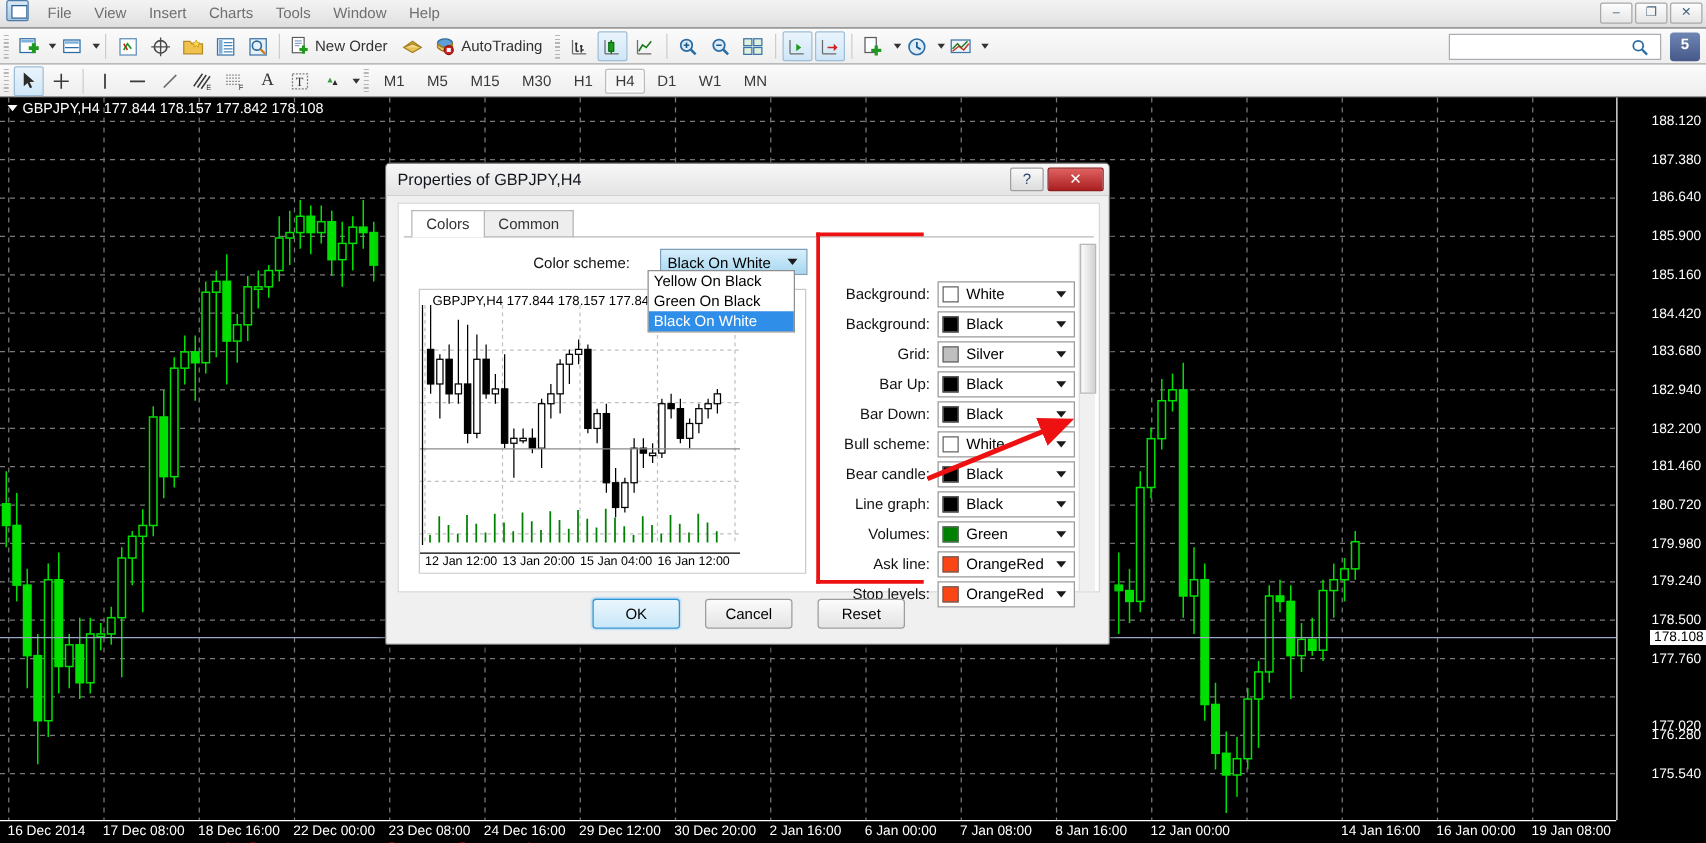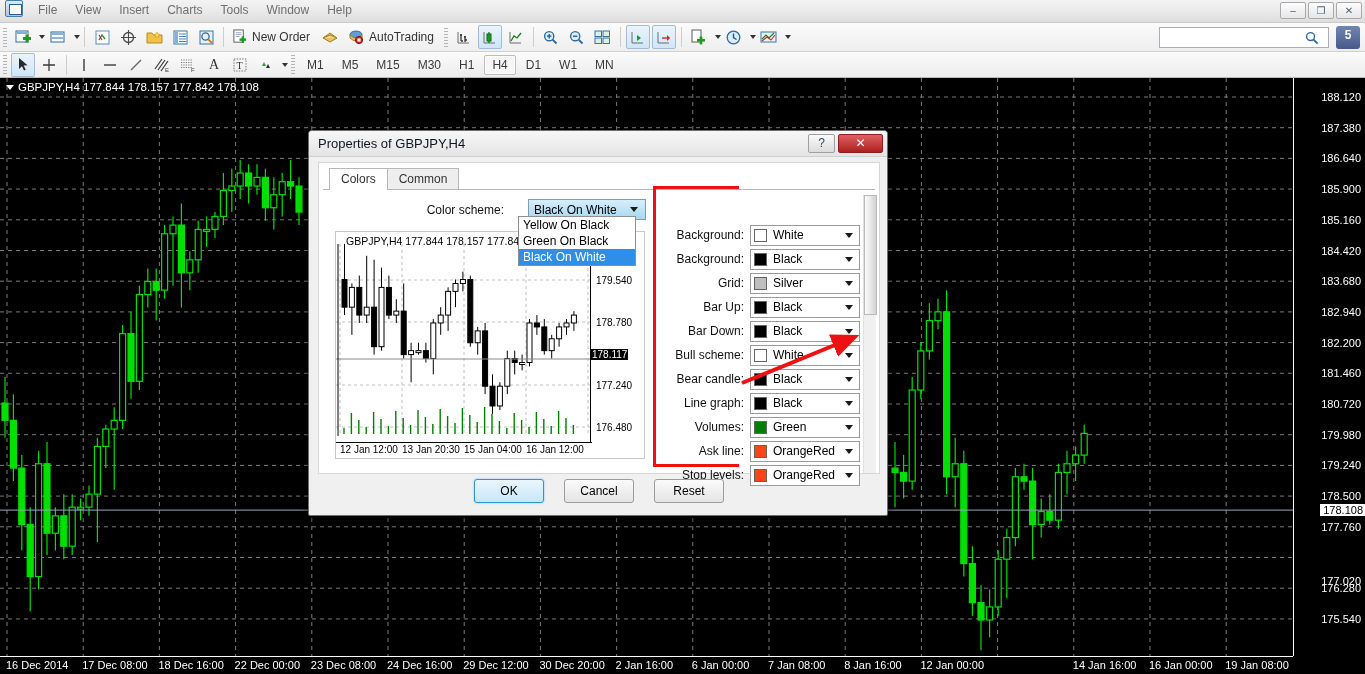--- a/index.html
+++ b/index.html
@@ -785,30 +785,23 @@
             <line x1="200.4" y1="202" x2="200.4" y2="180" stroke="#008000" stroke-width="1.4"></line>
             <line x1="207.8" y1="202" x2="207.8" y2="187" stroke="#008000" stroke-width="1.4"></line>
             <line x1="215.20000000000002" y1="202" x2="215.20000000000002" y2="194" stroke="#008000" stroke-width="1.4"></line>
             <line x1="222.60000000000002" y1="202" x2="222.60000000000002" y2="179" stroke="#008000" stroke-width="1.4"></line>
             <line x1="230" y1="202" x2="230" y2="186" stroke="#008000" stroke-width="1.4"></line>
             <line x1="237.4" y1="202" x2="237.4" y2="193" stroke="#008000" stroke-width="1.4"></line>
             <line x1="0" y1="127" x2="256" y2="127" stroke="#8a8a8a" stroke-width="1"></line>
             <line x1="2" y1="12" x2="2" y2="204" stroke="#000" stroke-width="1"></line>
           </svg>
         <div class="pv-title">GBPJPY,H4  177.844 178.157 177.842 1</div>
-        <div class="pv-axis" id="pv-axis">
-            <div class="pv-lbl" style="top: 43px;">179.540</div>
-            <div class="pv-lbl" style="top: 85px;">178.780</div>
-            <div class="pv-lbl" style="top: 148px;">177.240</div>
-            <div class="pv-lbl" style="top: 190px;">176.480</div>
-            <div class="pv-cur" style="top: 117px;">178.117</div>
-          </div>
         <div class="pv-time" id="pv-time">
             <div class="pv-tl" style="left: 4px;">12 Jan 12:00</div>
-            <div class="pv-tl" style="left: 66px;">13 Jan 20:30</div>
+            <div class="pv-tl" style="left: 66px;">13 Jan 20:00</div>
             <div class="pv-tl" style="left: 128px;">15 Jan 04:00</div>
             <div class="pv-tl" style="left: 190px;">16 Jan 12:00</div>
           </div>
       </div>
 
       <div class="colorbox" id="color-rows">
           <div class="crow">
             <div class="clabel">Background:</div>
             <div class="cselect">
               <span class="swatch" style="background: rgb(255, 255, 255);"></span>

